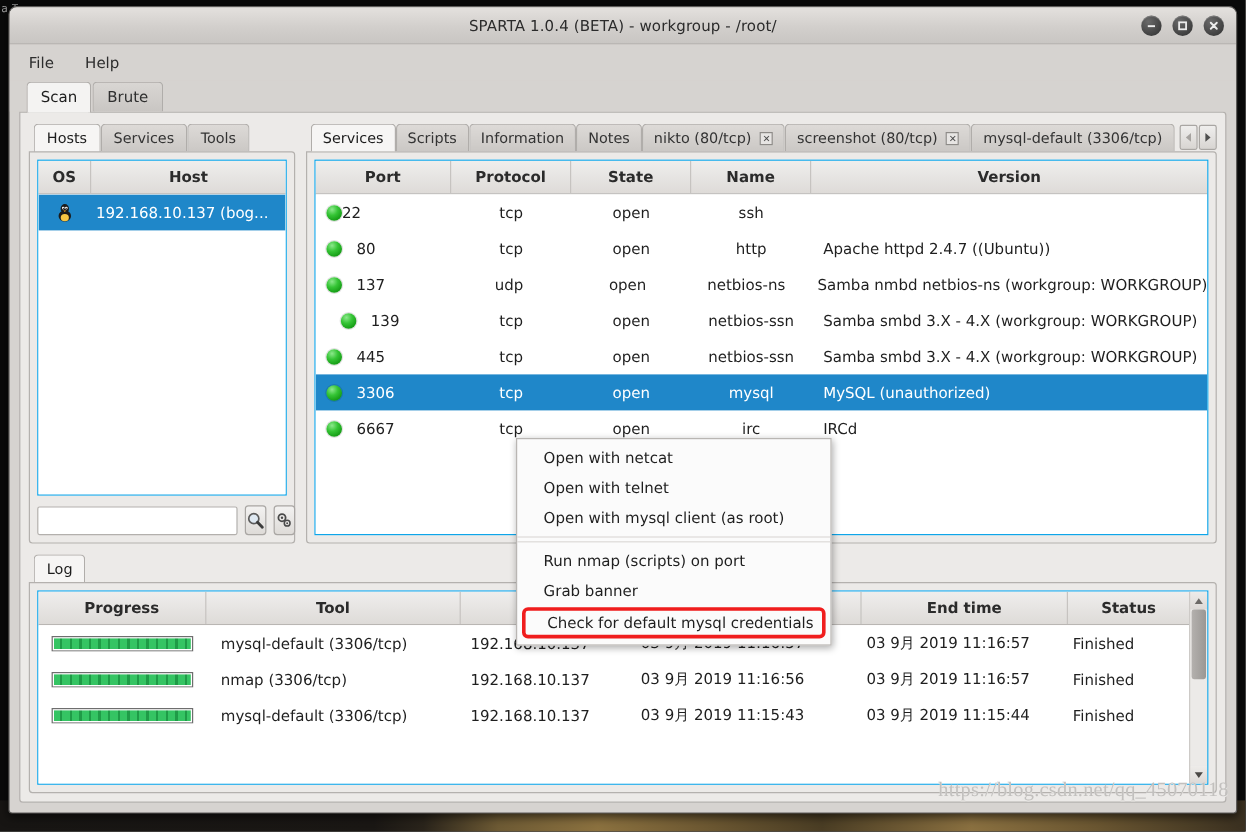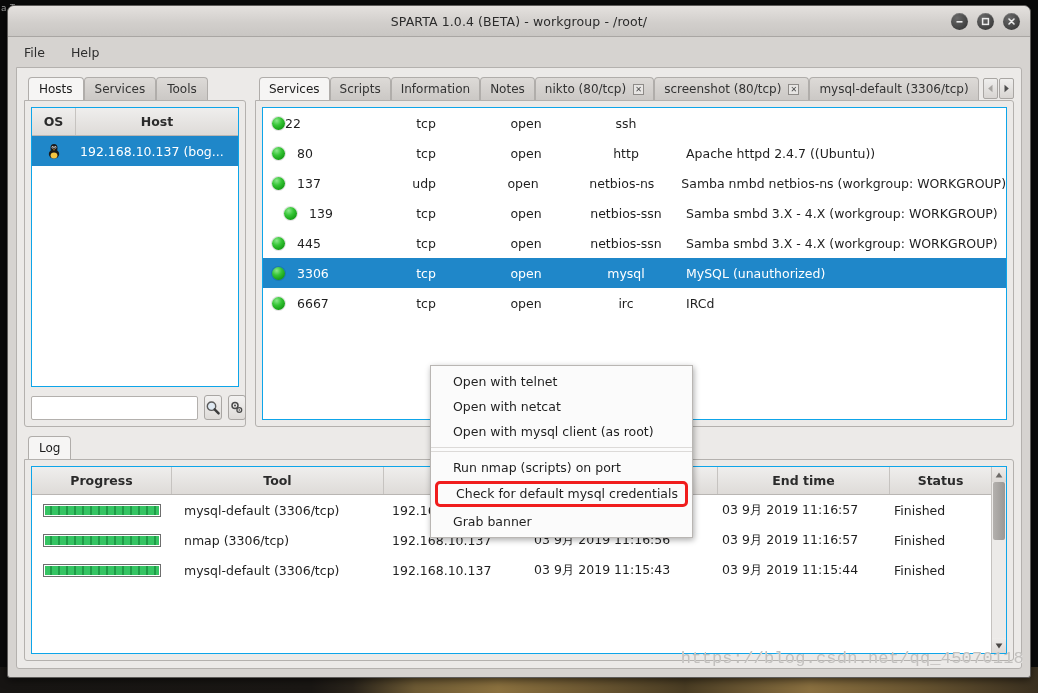--- a/index.html
+++ b/index.html
@@ -247,21 +247,21 @@
     border: 3px solid #f01d1d;
     border-radius: 5px;
     margin: 1px 4px 2px 4px;
     padding: 2px 8px 3px 18px;
   }
 
   
   #watermark {
     position: absolute; right: 6px; bottom: 9px;
     font-size: 17px; color: #c2c0be;
-    font-family: Liberation Mono, monospace;
+    font-family: Liberation Serif, serif;
     letter-spacing: .2px; z-index: 60;
     text-shadow: 0 1px 0 #eceae8;
   }
 </style>
 </head>
 <body>
 
 <div id="desktop">
   <div class="term-text">a&nbsp;T&nbsp;i&nbsp;T&nbsp;i&nbsp;f&nbsp;:&nbsp;a&nbsp;.&nbsp;s&nbsp;e&nbsp;.&nbsp;f&nbsp;r</div>
   <div class="wood"></div>
@@ -288,20 +288,24 @@
           </svg>
       </div>
     </div>
   </div>
 
   <div class="menubar">
     <div class="mi">File</div>
     <div class="mi">Help</div>
   </div>
 
+  <div class="toplevel-tabs">
+    <div class="tab active">Scan</div>
+    <div class="tab">Brute</div>
+  </div>
 
   <div class="content-pane">
 
     <div class="upper-split">
 
       <div class="left-panel">
         <div class="subtabs">
           <div class="subtab active">Hosts</div>
           <div class="subtab">Services</div>
           <div class="subtab">Tools</div>
@@ -386,20 +390,27 @@
             <div class="arrowbtn">
               <svg width="7" height="9" viewBox="0 0 7 9">
                   <path d="M1.5 0.8 L5.8 4.5 L1.5 8.2 Z" fill="#4e4e4e"></path>
                 </svg>
             </div>
           </div>
         </div>
 
         <div class="panel-box">
           <div class="table-frame">
+            <div class="thead">
+              <div class="th" style="width:113px">Port</div>
+              <div class="th" style="width:100px">Protocol</div>
+              <div class="th" style="width:100px">State</div>
+              <div class="th" style="width:100px">Name</div>
+              <div class="th" style="flex:1 1 auto">Version</div>
+            </div>
             <div class="tbody" id="services-rows">
                 <div class="tr">
                   <div class="td" style="width: 113px; display: flex; align-items: center; padding-left: 9px;">
                     <span class="dot"></span>
                     <span>22</span>
                   </div>
                   <div class="td" style="width: 100px; text-align: center;">tcp</div>
                   <div class="td" style="width: 100px; text-align: center;">open</div>
                   <div class="td" style="width: 100px; text-align: center;">ssh</div>
                 </div>
@@ -531,24 +542,24 @@
                   <path d="M4 5.4 L0.6 0.6 L7.4 0.6 Z" fill="#4a4744"></path>
                 </svg>
             </div>
           </div>
         </div>
       </div>
     </div>
   </div>
 
   <div id="ctxmenu">
+      <div class="mitem">Open with netcat</div>
       <div class="mitem">Open with telnet</div>
-      <div class="mitem">Open with netcat</div>
       <div class="mitem">Open with mysql client (as root)</div>
       <div class="msep"></div>
       <div class="msep"></div>
       <div class="mitem">Run nmap (scripts) on port</div>
+      <div class="mitem">Grab banner</div>
       <div class="mitem highlighted">Check for default mysql credentials</div>
-      <div class="mitem">Grab banner</div>
     </div>
 
   <div id="watermark">https://blog.csdn.net/qq_45070118</div>
 </div>
 
 </body></html>

